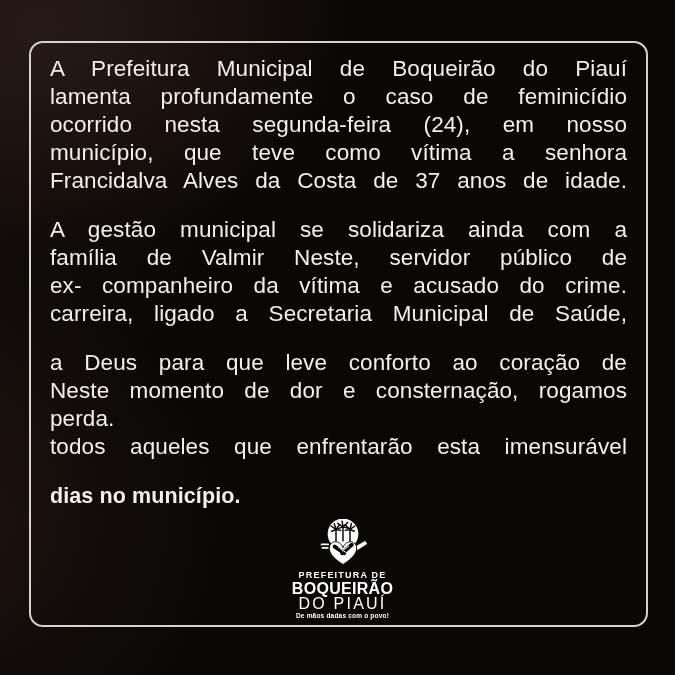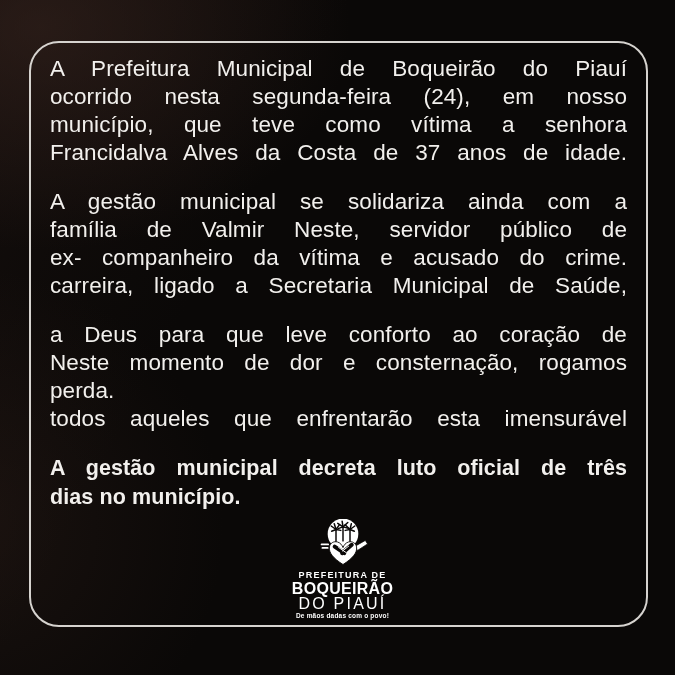--- a/index.html
+++ b/index.html
@@ -11,21 +11,21 @@
     position: relative; width: 675px; height: 675px;
     background:
       radial-gradient(500px 360px at 6% 4%, rgba(58,38,32,0.55), rgba(10,8,7,0) 62%),
       radial-gradient(430px 430px at -5% 78%, rgba(52,34,28,0.38), rgba(10,8,7,0) 60%),
       linear-gradient(118deg, rgba(44,28,24,0.28) 2%, rgba(10,8,7,0) 34%),
       #0A0807;
   }
   .card {
     position: absolute; left: 29px; top: 41px;
     width: 619px; height: 586px; box-sizing: border-box;
-    border: 2px solid #D6D3CF; border-radius: 30px;
+    border: 2px solid #D6D3CF; border-radius: 14px;
     padding: 12px 19px; background: transparent;
   }
   .paragraph { margin: 0 0 21px 0; }
   .paragraph:last-of-type { margin-bottom: 0; }
   .line {
     color: #F2F0ED; font-size: 22.5px; line-height: 28px;
     letter-spacing: 0.1px;
     text-align: justify; text-align-last: justify;
     white-space: normal;
   }
@@ -59,38 +59,38 @@
 </style>
 </head>
 <body>
 
 <div class="canvas">
   <div class="card">
 
     <div>
         <div class="paragraph">
           <div class="line">A Prefeitura Municipal de Boqueirão do Piauí</div>
+          <div class="line">lamenta profundamente o caso de feminicídio</div>
           <div class="line">ocorrido nesta segunda-feira (24), em nosso</div>
           <div class="line">município, que teve como vítima a senhora</div>
           <div class="line">Francidalva Alves da Costa de 37 anos de idade.</div>
         </div>
         <div class="paragraph">
           <div class="line">A gestão municipal se solidariza ainda com a</div>
           <div class="line">família de Valmir Neste, servidor público de</div>
           <div class="line">ex- companheiro da vítima e acusado do crime.</div>
           <div class="line">carreira, ligado a Secretaria Municipal de Saúde,</div>
         </div>
         <div class="paragraph">
           <div class="line">a Deus para que leve conforto ao coração de</div>
           <div class="line">Neste momento de dor e consternação, rogamos</div>
           <div class="line no-just">perda.</div>
           <div class="line">todos aqueles que enfrentarão esta imensurável</div>
         </div>
         <div class="paragraph bold">
-          <div class="line">A gestão municipal decreta luto oficial de três</div>
           <div class="line no-just">dias no município.</div>
         </div>
       </div>
 
     <div class="logo">
       <svg width="56" height="49" viewBox="0 0 64 56" aria-hidden="true">
 
         <circle cx="32" cy="17" r="17.5" fill="#FFFFFF"></circle>
 
         <g stroke="#0A0807" stroke-width="1.7" stroke-linecap="round" fill="none">

